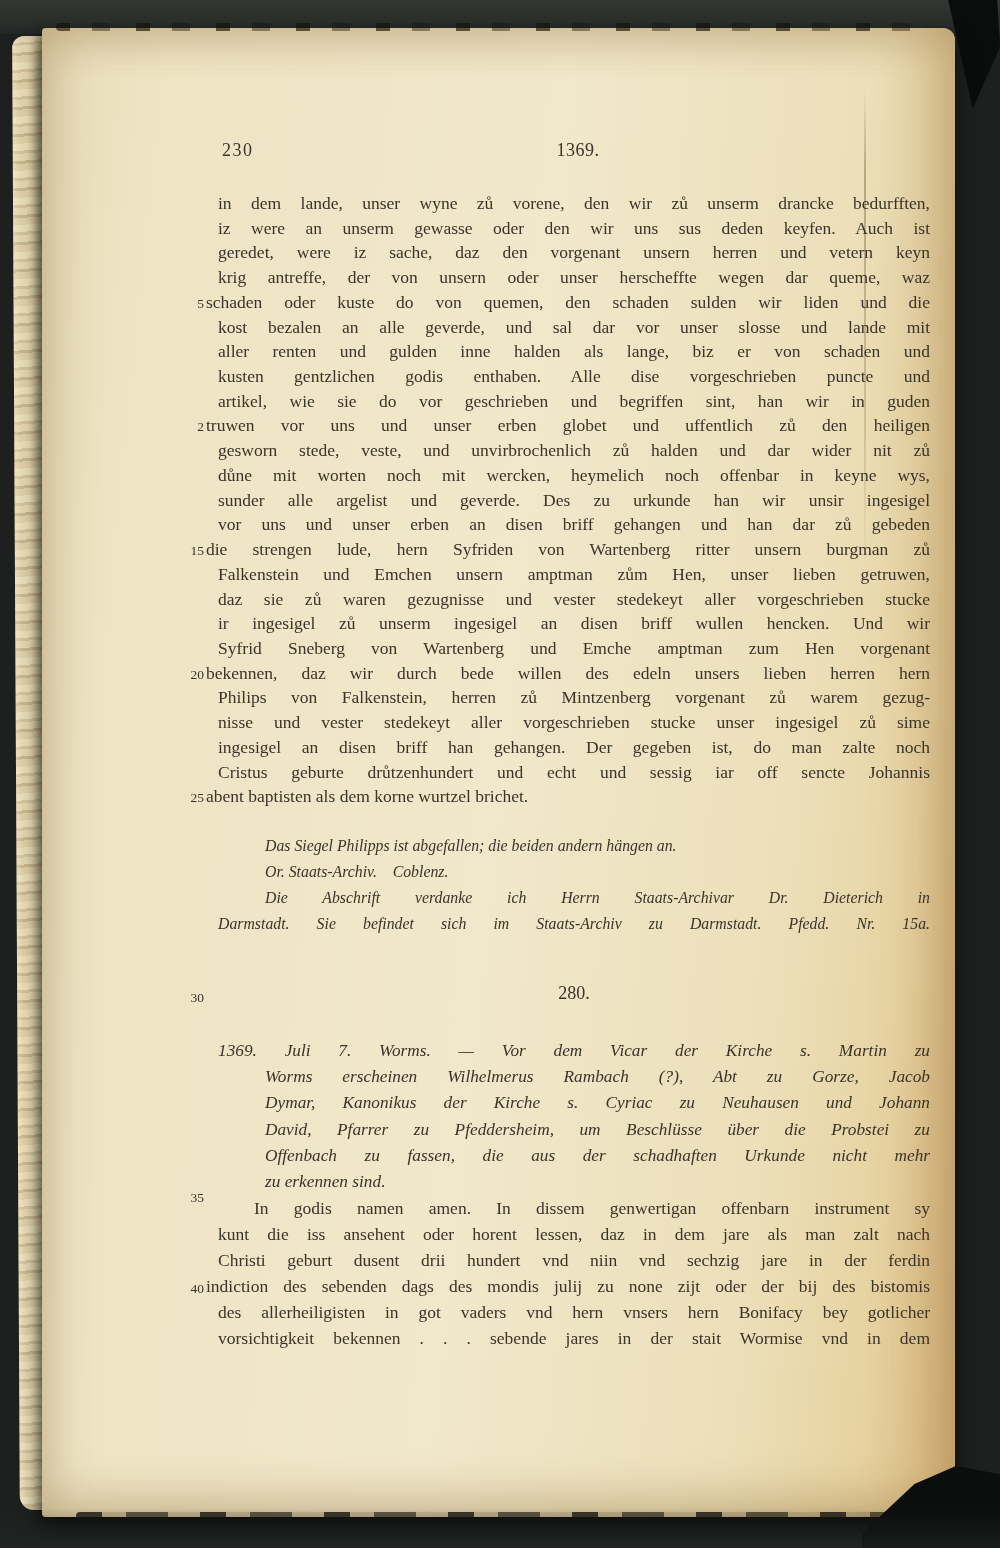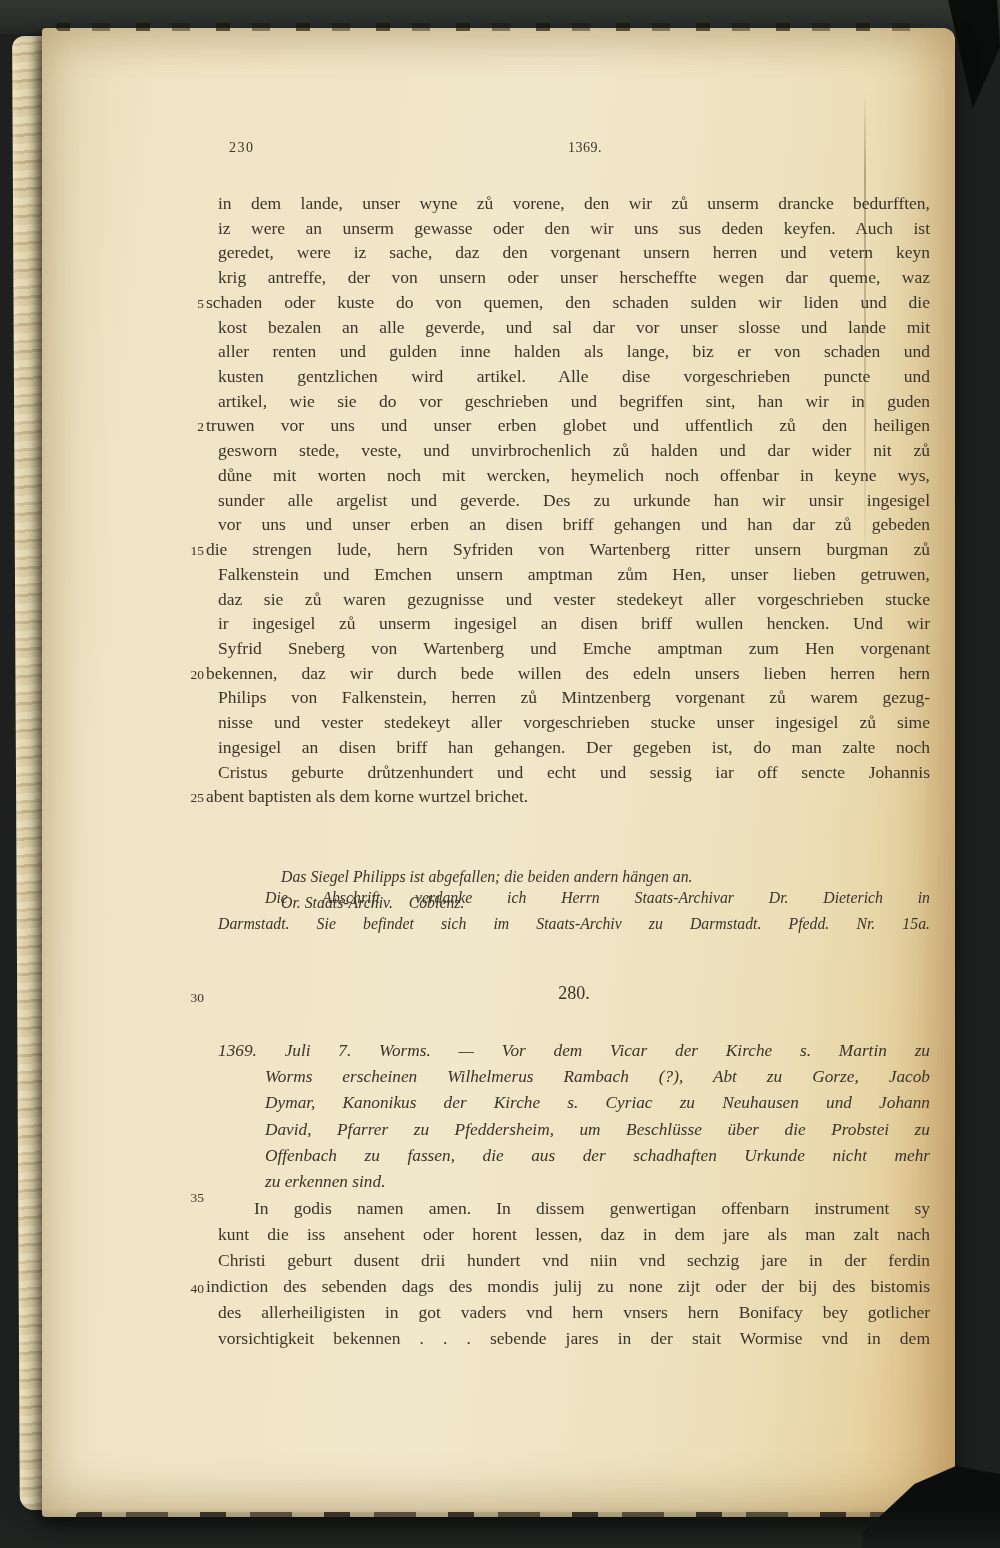--- a/index.html
+++ b/index.html
@@ -82,37 +82,37 @@
     position:absolute; left:862px; top:1466px; width:138px; height:82px;
     background:#0c0e0d;
     clip-path:polygon(0 82%, 38% 22%, 68% 0, 100% 10%, 100% 100%, 0 100%);
   }
 
   
   .text-block {
     position:absolute; left:176px; top:0; width:712px; height:100%;
     color:#3a342a;
   }
-  .header { position:absolute; top:112px; left:11px; width:712px; height:26px; font-size:14px;text-decoration:underline; }
+  .header { position:absolute; top:112px; left:4px; width:712px; height:26px; font-size:18px;text-decoration:underline; }
   .header .pagenum { position:absolute; left:0; top:0; letter-spacing:1.5px; }
   .header .runhead { position:absolute; left:0; width:100%; text-align:center; letter-spacing:.5px; }
 
   .line { position:relative; text-align:justify; text-align-last:justify; }
   .line.noj { text-align-last:left; }
   .margin-num {
     position:absolute; left:-36px; top:2px; width:22px;
     font-size:13.5px; font-style:normal; text-align:right; text-align-last:right;
   }
   .numbered { text-indent:-12px; }
 
   .p1 { position:absolute; top:163px; left:0; width:712px;
         font-size:17.5px; line-height:24.72px; }
 
-  .note1 { position:absolute; top:805px; left:63px; width:665px;
-           font-size:15.8px; line-height:25.5px; font-style:italic;margin-top:31px; }
+  .note1 { position:absolute; top:805px; left:47px; width:665px;
+           font-size:15.8px; line-height:25.5px; font-style:italic; }
   .note1 .line { text-align:left; text-align-last:left; }
 
   .note2 { position:absolute; top:857px; left:0; width:712px;
            font-size:15.8px; line-height:26px; font-style:italic; }
   .note2 .line:first-child { text-indent:47px; }
 
   .h280 { position:absolute; top:955px; left:0; width:712px;
           text-align:center; font-size:18px; }
   .h280 .margin-num { top:7px; }
 
@@ -146,21 +146,21 @@
     </div>
 
     <div class="p1">
         <div class="line">in dem lande, unser wyne zů vorene, den wir zů unserm drancke bedurfften,</div>
         <div class="line">iz were an unserm gewasse oder den wir uns sus deden keyfen.  Auch ist</div>
         <div class="line">geredet, were iz sache, daz den vorgenant unsern herren und vetern keyn</div>
         <div class="line">krig antreffe, der von unsern oder unser herscheffte wegen dar queme, waz</div>
         <div class="line numbered"><span class="margin-num">5</span>schaden oder kuste do von quemen, den schaden sulden wir liden und die</div>
         <div class="line">kost bezalen an alle geverde, und sal dar vor unser slosse und lande mit</div>
         <div class="line">aller renten und gulden inne halden als lange, biz er von schaden und</div>
-        <div class="line">kusten gentzlichen wird artikel.  Alle dise vorgeschrieben puncte und</div>
+        <div class="line">kusten gentzlichen godis enthaben.  Alle dise vorgeschrieben puncte und</div>
         <div class="line">artikel, wie sie do vor geschrieben und begriffen sint, han wir in guden</div>
         <div class="line numbered"><span class="margin-num">2</span>truwen vor uns und unser erben globet und uffentlich zů den heiligen</div>
         <div class="line">gesworn stede, veste, und unvirbrochenlich zů halden und dar wider nit zů</div>
         <div class="line">důne mit worten noch mit wercken, heymelich noch offenbar in keyne wys,</div>
         <div class="line">sunder alle argelist und geverde.  Des zu urkunde han wir unsir ingesigel</div>
         <div class="line">vor uns und unser erben an disen briff gehangen und han dar zů gebeden</div>
         <div class="line numbered"><span class="margin-num">15</span>die strengen lude, hern Syfriden von Wartenberg ritter unsern burgman zů</div>
         <div class="line">Falkenstein und Emchen unsern amptman zům Hen, unser lieben getruwen,</div>
         <div class="line">daz sie zů waren gezugnisse und vester stedekeyt aller vorgeschrieben stucke</div>
         <div class="line">ir ingesigel zů unserm ingesigel an disen briff wullen hencken.  Und wir</div>

